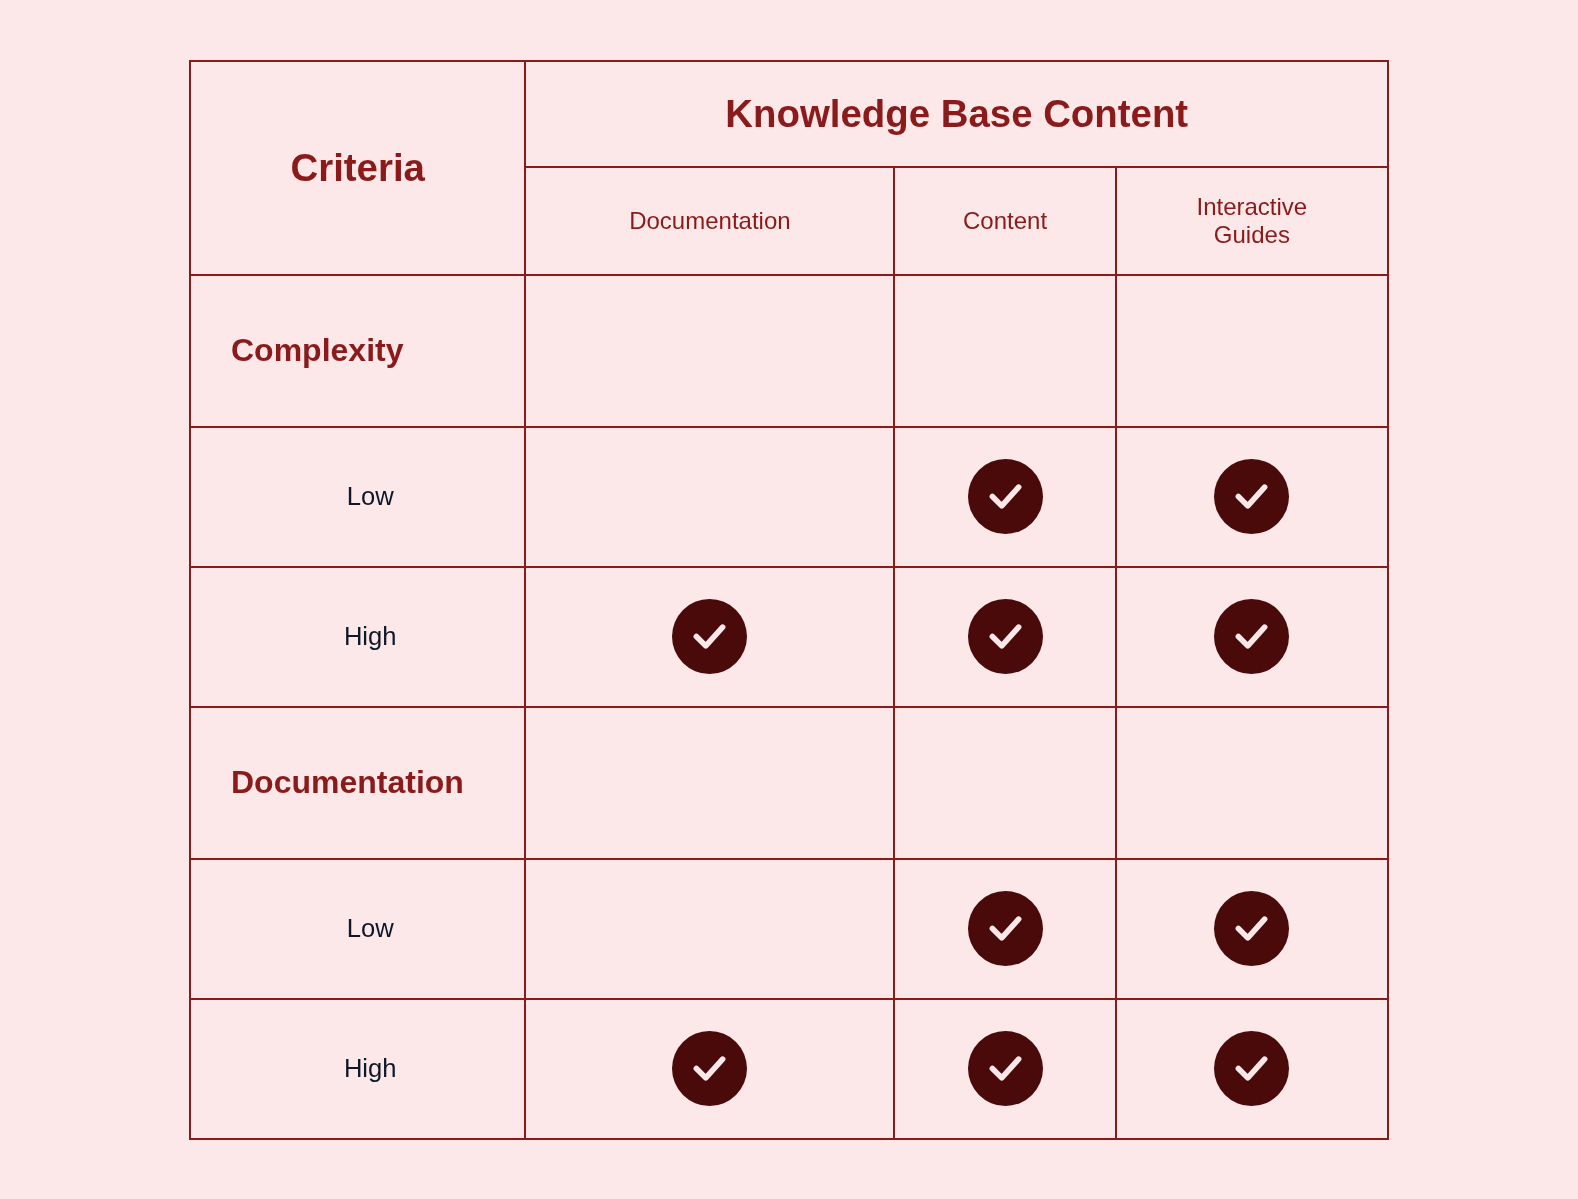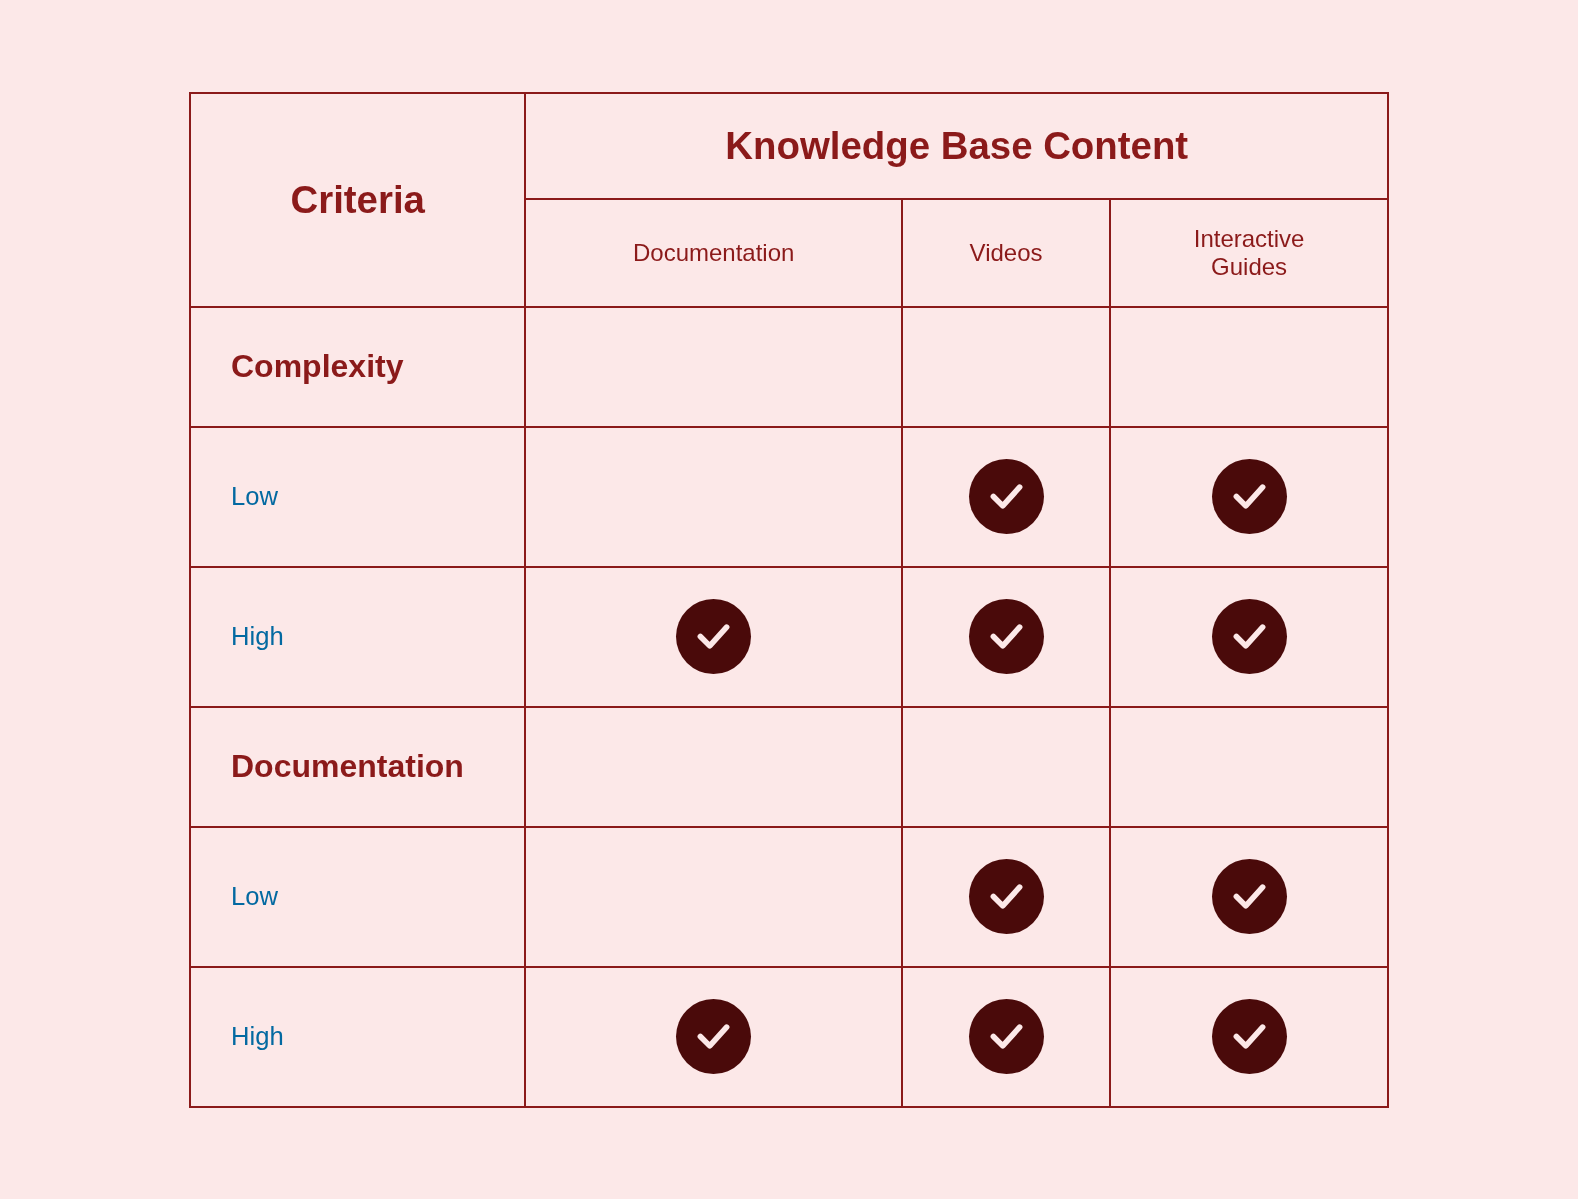--- a/index.html
+++ b/index.html
@@ -61,28 +61,28 @@
       color: #8b1a1a;
       padding: 25px 15px;
     }
 
     .category-row td {
       font-size: 2rem;
       font-weight: 900;
       color: #8b1a1a;
       text-align: left;
       padding-left: 40px;
-      height: 120px;
+      height: 152px;
     }
 
     .sub-row td.row-label {
       font-size: 1.6rem;
       font-weight: 400;
-      color: #0369a1;
-      text-align: left;
+      color: #0f172a;
+      text-align: center;
       padding-left: 40px;
       height: 140px;
     }
 
     .sub-row td.check-cell {
       height: 140px;
     }
 
     .check-circle {
       display: inline-flex;
@@ -115,21 +115,21 @@
         </th>
         <th colspan="3" class="knowledge-base-header">
           <span>Knowledge Base Content</span>
         </th>
       </tr>
       <tr>
         <th class="sub-header">
           <span>Documentation</span>
         </th>
         <th class="sub-header">
-          <span>Videos</span>
+          <span>Content</span>
         </th>
         <th class="sub-header">Interactive<br>Guides</th>
       </tr>
     </thead>
     <tbody id="table-body">
     <tr class="category-row">
           <td>Complexity</td>
           <td class="empty-cell"></td>
           <td class="empty-cell"></td>
           <td class="empty-cell"></td>

